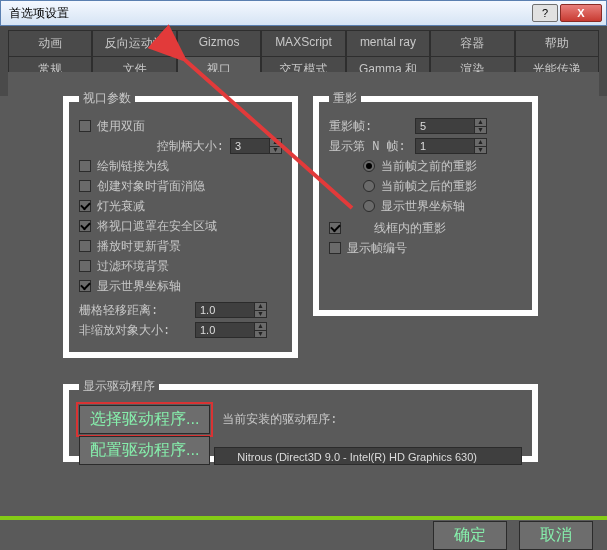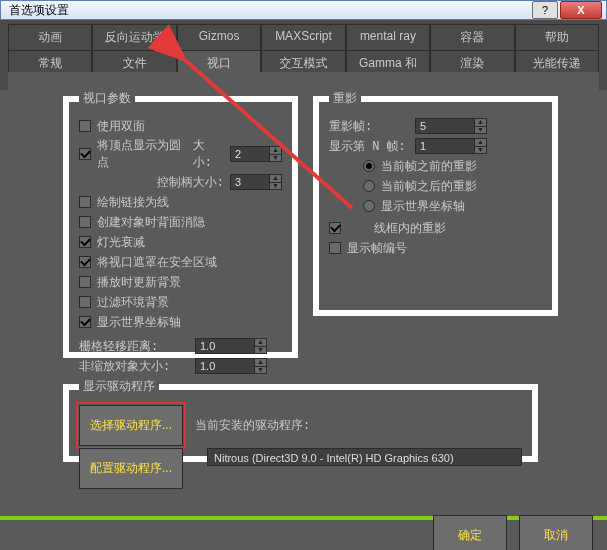--- a/index.html
+++ b/index.html
@@ -9,21 +9,21 @@
     background: #5a5a5a;
     font-size: 12px;
     color: #c8c8c8;
     width: 607px;
     height: 550px;
     overflow: hidden;
     position: relative;
   }
   
   .titlebar {
-    height: 20px;
+    height: 26px;
     background: linear-gradient(#f4f8ff, #d6e4f4);
     border: 1px solid #5a7fb0;
     display: flex;
     align-items: center;
     padding: 0 4px;
     color: #000;
   }
   .titlebar .title { flex: 1; font-size: 12px; padding-left: 4px; }
   .tb-btn {
     width: 26px; height: 18px;
@@ -78,21 +78,21 @@
     margin: 0;
     padding: 8px 10px 12px 10px;
     position: absolute;
   }
   fieldset.group > legend {
     padding: 0 4px;
     color: #c8c8c8;
     font-size: 12px;
   }
   .group-viewport { left: 55px; top: 18px; width: 235px; height: 268px; }
-  .group-ghost    { left: 305px; top: 18px; width: 245px; height: 226px; }
+  .group-ghost    { left: 305px; top: 18px; width: 225px; height: 226px; }
   .group-driver   { left: 55px; top: 306px; width: 475px; height: 84px; }
 
   .row { display: flex; align-items: center; margin: 2px 0; min-height: 18px; }
   .chk {
     width: 12px; height: 12px;
     border: 1px solid #2b2b2b;
     background: #6a6a6a;
     margin-right: 6px;
     display: inline-flex;
     cursor: pointer;
@@ -152,34 +152,34 @@
     line-height: 6px;
     text-align: center;
     color: #222;
     cursor: pointer;
   }
   .spinner .arrows span:first-child { border-bottom: 1px solid #2b2b2b; }
 
   .btn3d {
     background: #6d6d6d;
     border: 1px solid #2b2b2b;
-    color: #fde047;
-    padding: 11px 10px;
-    cursor: pointer;
-    font-size: 12px;
+    color: #86efac;
+    padding: 3px 10px;
+    cursor: pointer;
+    font-size: 16px;
   }
   .btn3d.highlight {
     outline: 2px solid #d93333;
     outline-offset: 1px;
   }
   .driver-readout {
     background: #3f3f3f;
     border: 1px solid #2b2b2b;
     color: #ddd;
-    padding: 2px 6px;
+    padding: 2px 22px;
     font-size: 11px;
     height: 18px;
     line-height: 14px;
   }
 
   
   .footer {
     position: absolute;
     left: 0; right: 0; bottom: 0;
     height: 34px;
@@ -232,33 +232,20 @@
 
 <div class="content">
 
   <fieldset class="group group-viewport">
     <legend>视口参数</legend>
 
     <div class="row">
       <span class="chk"></span>
       <span class="lbl">使用双面</span>
     </div>
-    <div class="row">
-      <span class="chk checked"></span>
-      <span class="lbl">将顶点显示为圆点</span>
-      <span style="flex:1"></span>
-      <span class="lbl">大小:</span>
-      <span class="spinner">
-        <span class="val">2</span>
-        <span class="arrows">
-            <span>▲</span>
-            <span>▼</span>
-          </span>
-      </span>
-    </div>
     <div class="row" style="justify-content:flex-end;">
       <span class="lbl">控制柄大小:</span>
       <span class="spinner">
         <span class="val">3</span>
         <span class="arrows">
             <span>▲</span>
             <span>▼</span>
           </span>
       </span>
     </div>
@@ -355,21 +342,21 @@
       <span class="lbl">显示帧编号</span>
     </div>
   </fieldset>
 
   <fieldset class="group group-driver">
     <legend>显示驱动程序</legend>
     <div class="row" style="gap:12px;">
       <button class="btn3d highlight">选择驱动程序...</button>
       <span class="lbl">当前安装的驱动程序:</span>
     </div>
-    <div class="row" style="gap:24px; align-items:flex-start;">
+    <div class="row" style="gap:4px; align-items:flex-end;">
       <button class="btn3d">配置驱动程序...</button>
       <div class="driver-readout" style="flex:1">Nitrous (Direct3D 9.0 - Intel(R) HD Graphics 630)</div>
     </div>
   </fieldset>
 
 </div>
 
 <div class="footer">
   <button class="btn3d">确定</button>
   <button class="btn3d">取消</button>

